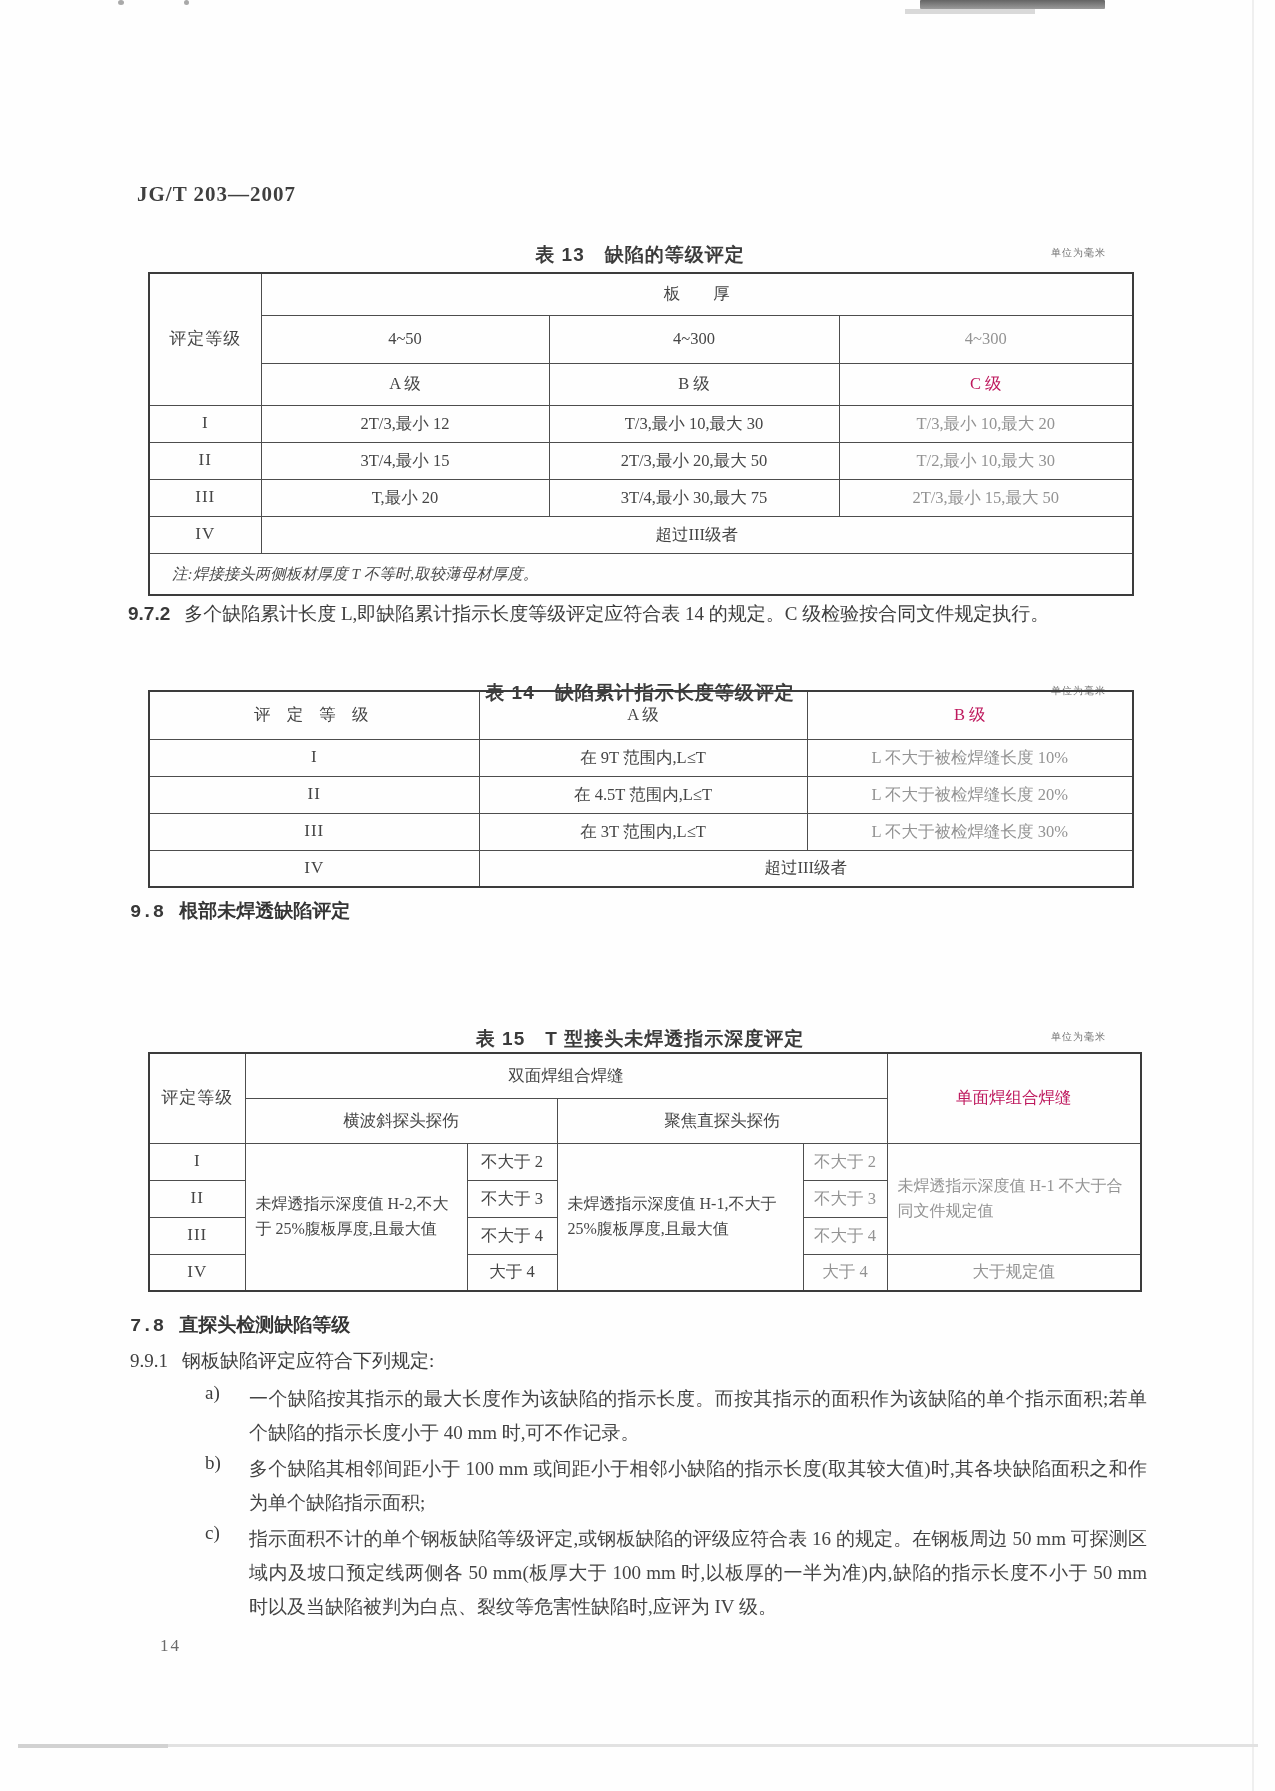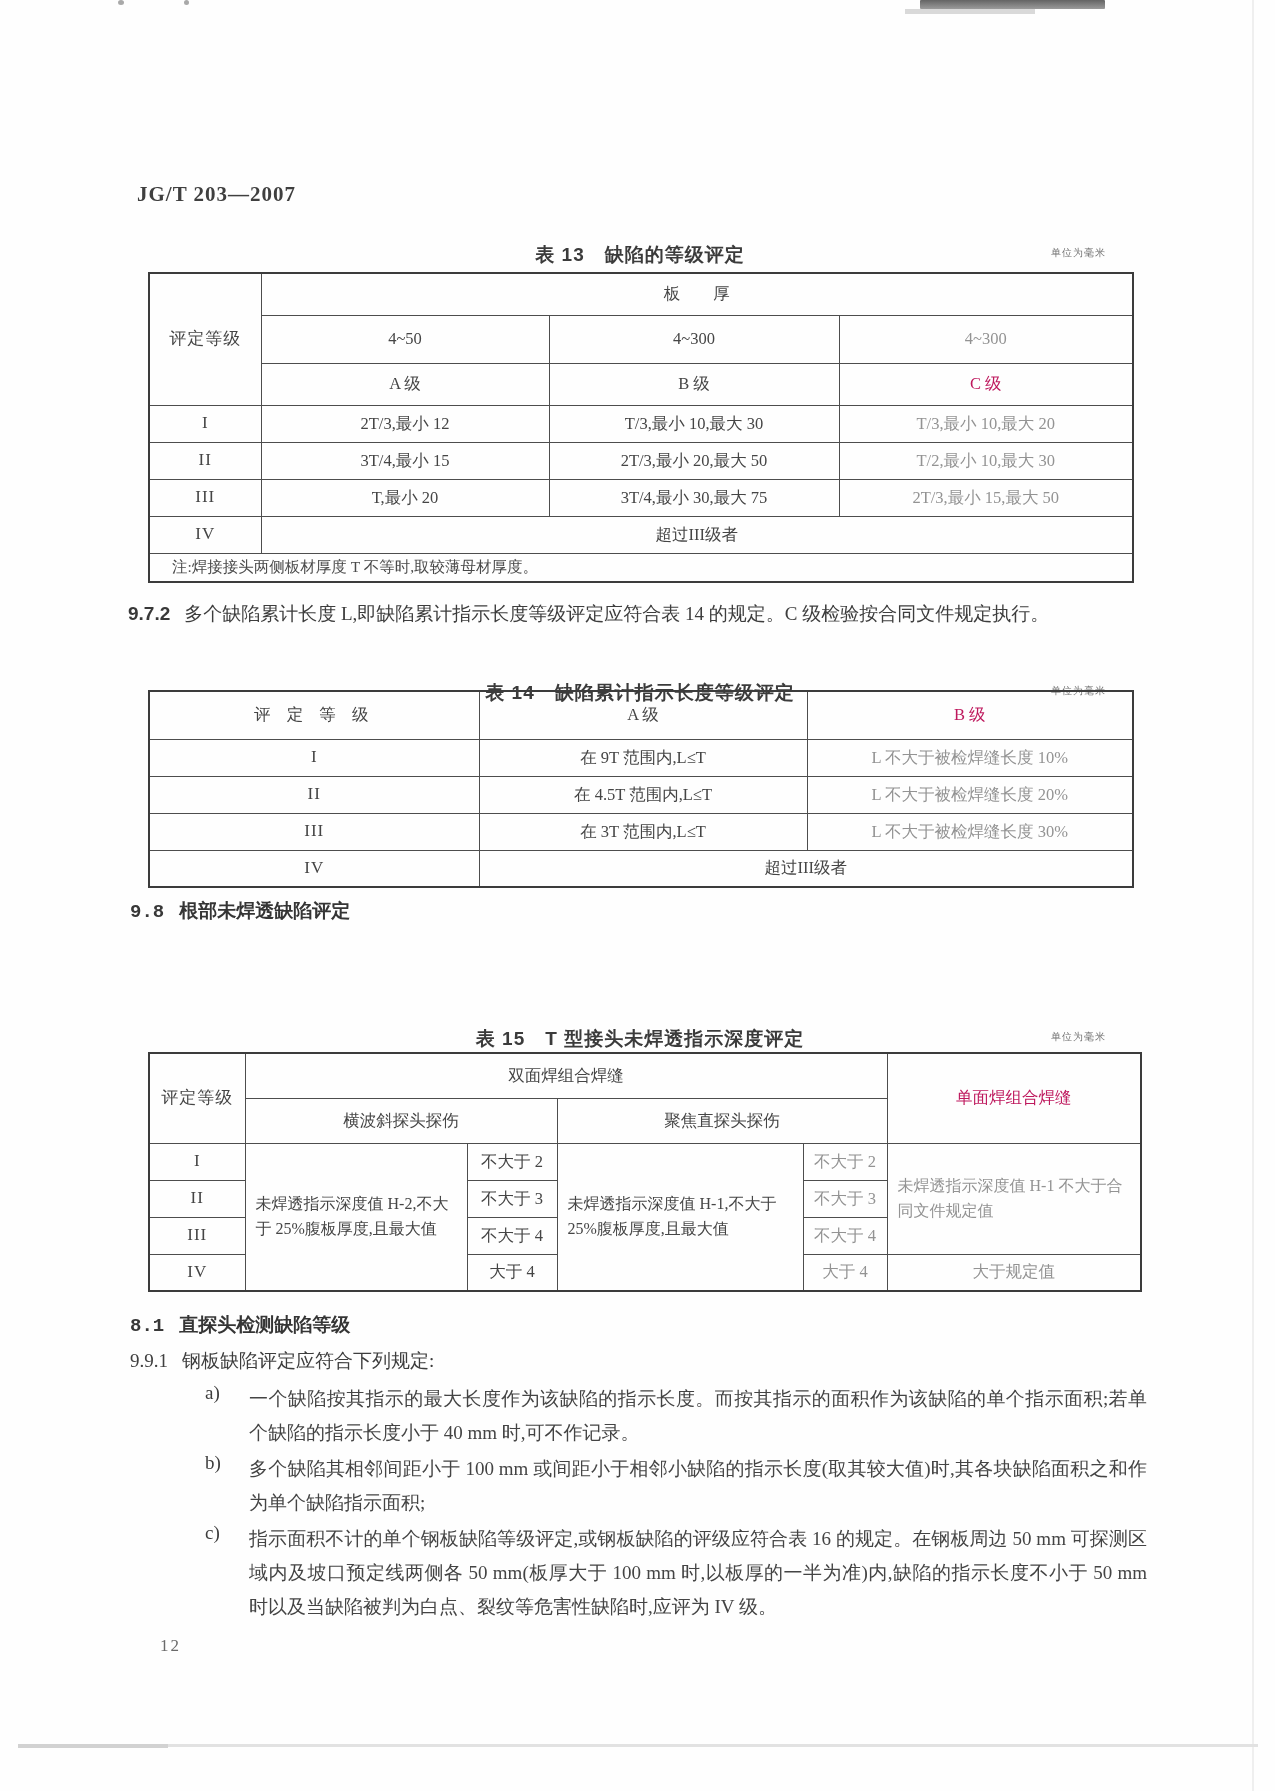--- a/index.html
+++ b/index.html
@@ -141,21 +141,21 @@
       <tr style="height:37px;">
         <td class="grade-cell">III</td>
         <td>T,最小 20</td>
         <td>3T/4,最小 30,最大 75</td>
         <td class="faded">2T/3,最小 15,最大 50</td>
       </tr>
       <tr style="height:37px;">
         <td class="grade-cell">IV</td>
         <td colspan="3">超过III级者</td>
       </tr>
-      <tr style="height:29px;">
+      <tr style="height:42px;font-style:italic;">
         <td colspan="4" class="note-cell">注:焊接接头两侧板材厚度 T 不等时,取较薄母材厚度。</td>
       </tr>
     </tbody>
       </table>
   </div>
 
   <div class="para" style="top:598px;">
     <span class="clause-num">9.7.2</span><span>多个缺陷累计长度 L,即缺陷累计指示长度等级评定应符合表 14 的规定。C 级检验按合同文件规定执行。</span>
   </div>
 
@@ -251,35 +251,35 @@
         <td class="grade-cell">IV</td>
         <td>大于 4</td>
         <td class="faded">大于 4</td>
         <td class="faded">大于规定值</td>
       </tr>
     </tbody>
       </table>
   </div>
 
   <div class="heading" style="top:1312px;">
-    <span class="clause-num">8.1</span><span>直探头检测缺陷等级</span>
+    <span class="clause-num">7.8</span><span>直探头检测缺陷等级</span>
   </div>
 
   <div class="sub-clause" style="top:1348px;">
     <span class="num">9.9.1</span><span>钢板缺陷评定应符合下列规定:</span>
   </div>
 
   <div class="list-item" style="top:1382px;">
     <span class="list-label">a)</span>
     <div class="list-text">一个缺陷按其指示的最大长度作为该缺陷的指示长度。而按其指示的面积作为该缺陷的单个指示面积;若单个缺陷的指示长度小于 40 mm 时,可不作记录。</div>
   </div>
   <div class="list-item" style="top:1452px;">
     <span class="list-label">b)</span>
     <div class="list-text">多个缺陷其相邻间距小于 100 mm 或间距小于相邻小缺陷的指示长度(取其较大值)时,其各块缺陷面积之和作为单个缺陷指示面积;</div>
   </div>
   <div class="list-item" style="top:1522px;">
     <span class="list-label">c)</span>
     <div class="list-text">指示面积不计的单个钢板缺陷等级评定,或钢板缺陷的评级应符合表 16 的规定。在钢板周边 50 mm 可探测区域内及坡口预定线两侧各 50 mm(板厚大于 100 mm 时,以板厚的一半为准)内,缺陷的指示长度不小于 50 mm 时以及当缺陷被判为白点、裂纹等危害性缺陷时,应评为 IV 级。</div>
   </div>
 
-  <div class="page-num">12</div>
+  <div class="page-num">14</div>
 
 </div>
 
 </body></html>

